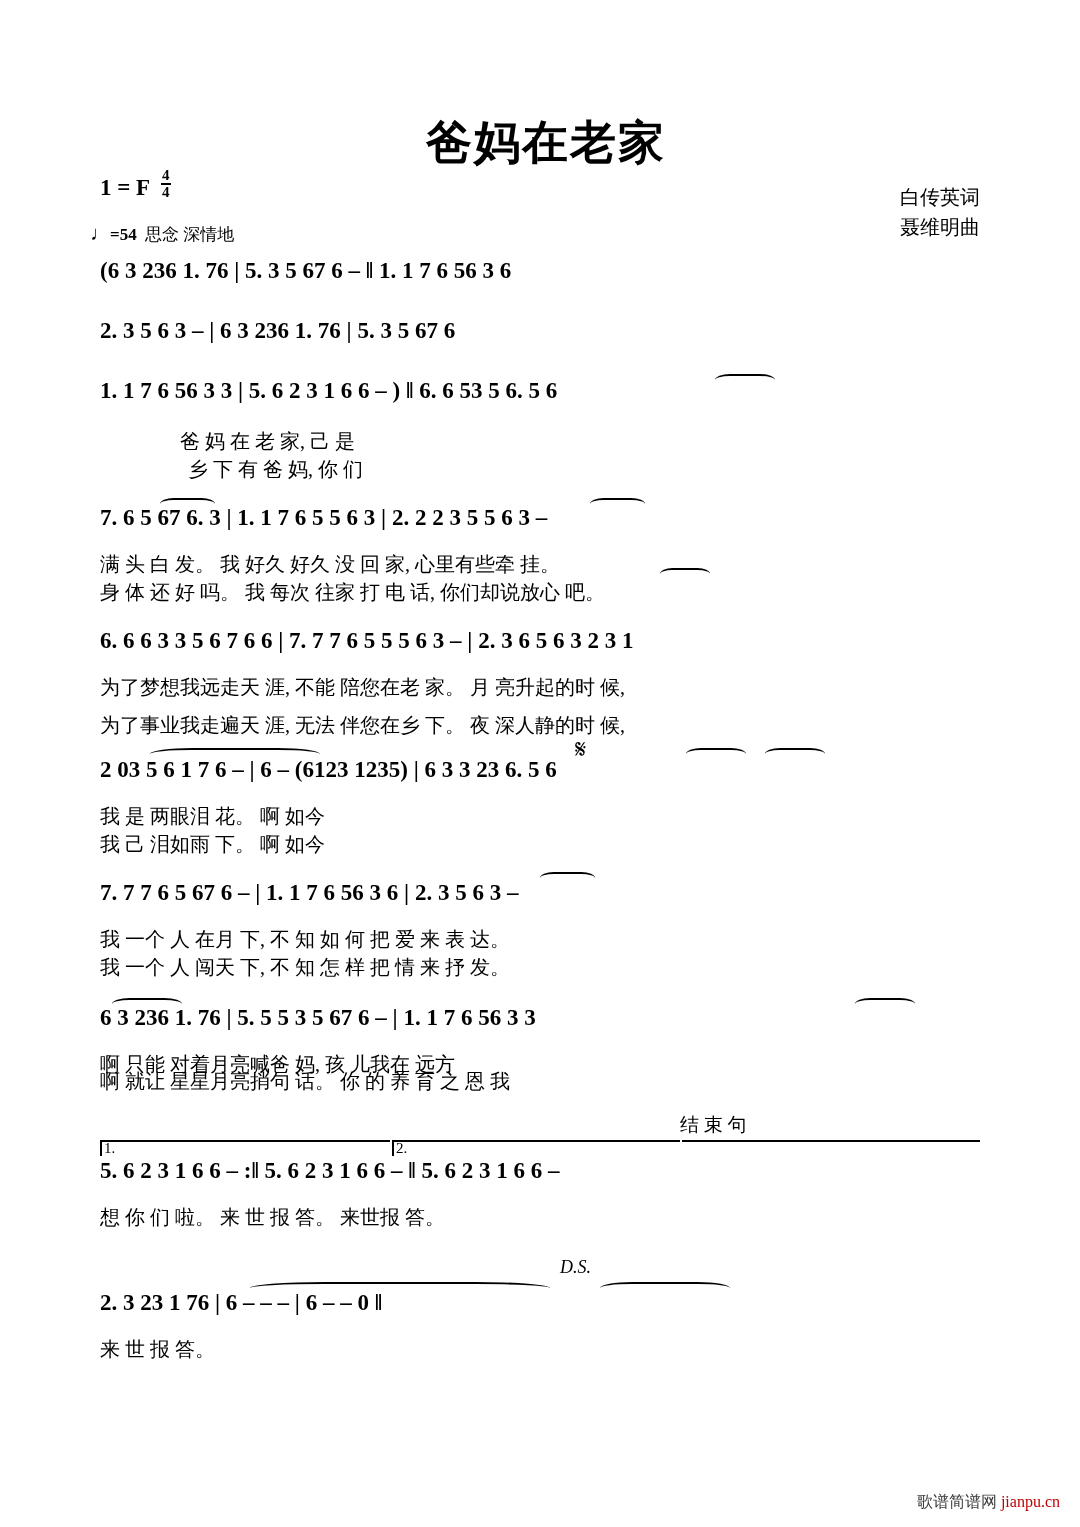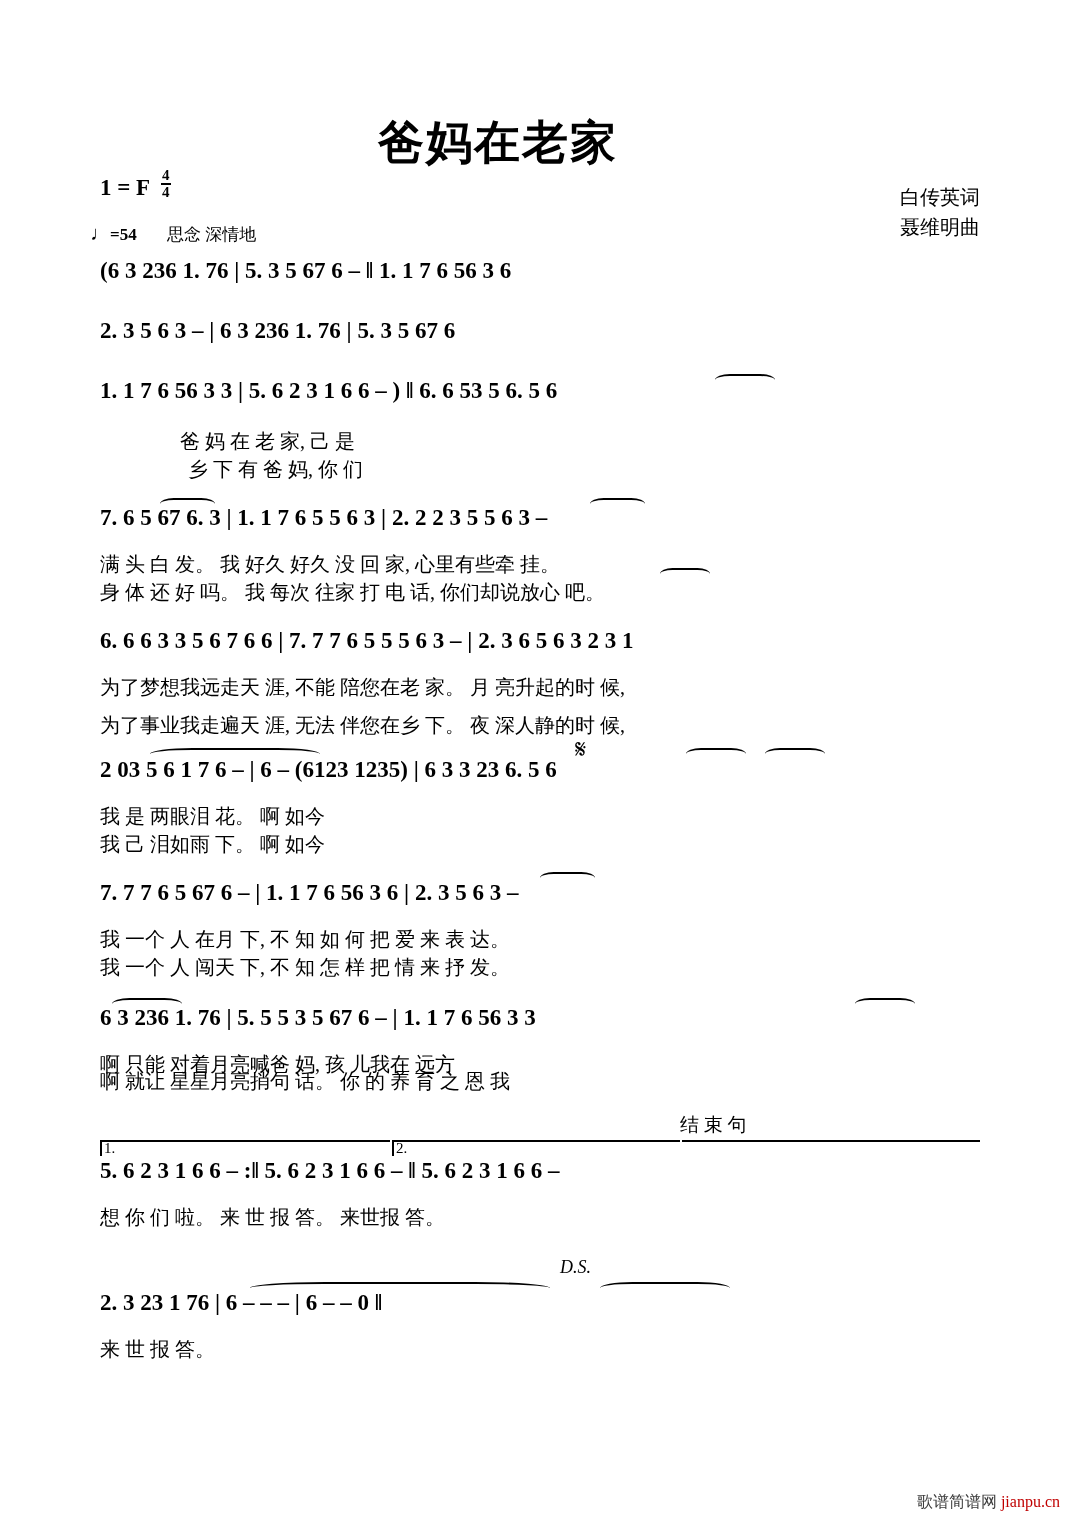--- a/index.html
+++ b/index.html
@@ -13,41 +13,42 @@
   }
   .sheet { position:relative; width:1080px; height:1527px; }
 
   
   .title {
     position:absolute; top:112px; left:0; width:996px;
     text-align:center;
     font-size:46px; font-weight:bold;
     font-family:"Liberation Serif", serif;
     letter-spacing:2px;
+    padding-left:48px;
   }
   .keysig {
     position:absolute; left:100px; top:168px;
     font-size:23px; font-weight:bold;
     font-family:"Liberation Serif", serif;
   }
   .keysig .frac {
     display:inline-block; vertical-align:-2px;
     font-size:15px; line-height:1.0; text-align:center;
     margin-left:6px; font-weight:bold;
   }
   .keysig .frac i { display:block; font-style:normal; }
   .keysig .frac .num { border-bottom:2px solid #000; padding:0 1px; }
   .tempo {
     position:absolute; left:90px; top:222px;
     font-size:17px; font-weight:bold;
     font-family:"Liberation Serif", serif;
   }
   .tempo .notesym { font-size:20px; }
   .tempo .mood {
-    font-weight:normal; font-size:17px; margin-left:26px;
+    font-weight:normal; font-size:17px; margin-left:4px;
     font-family:"Liberation Serif", serif;
   }
   .credits {
     position:absolute; right:100px; top:182px;
     text-align:right; font-size:20px; line-height:30px;
     font-family:"Liberation Serif", serif;
   }
 
   
   .row { position:absolute; left:0; width:1080px; }

